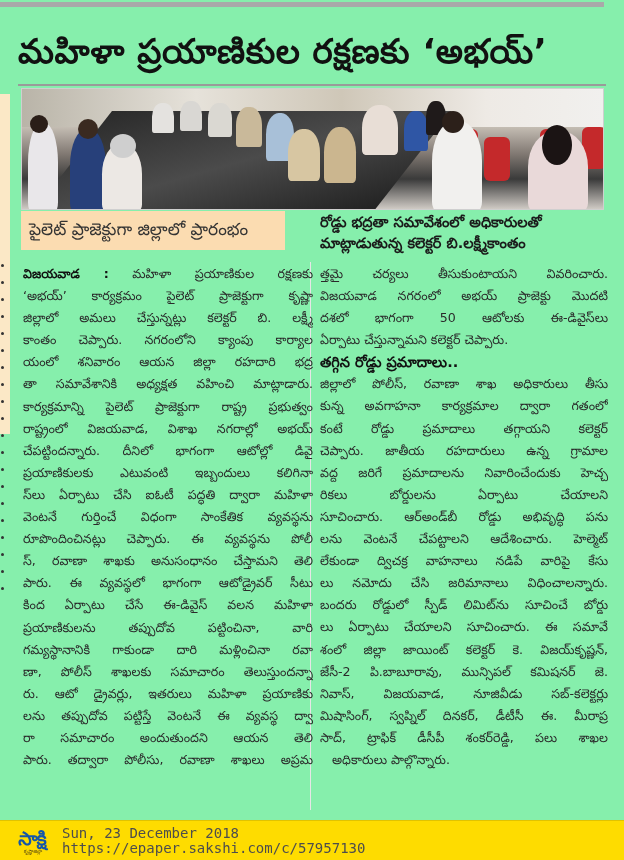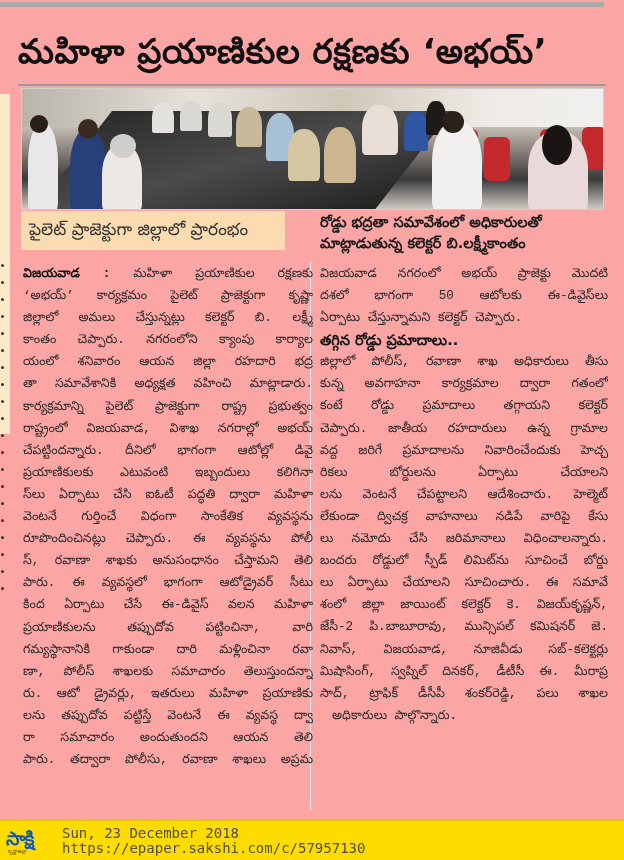--- a/index.html
+++ b/index.html
@@ -2,21 +2,21 @@
 <html><head>
   <meta charset="utf-8">
   <style>
     * { margin: 0; padding: 0; box-sizing: border-box; }
     html, body {
       width: 624px; height: 860px; overflow: hidden;
       background: #ffffff;
       font-family: "DejaVu Sans", sans-serif;
       color: #1e1e1e;
     }
-    .page { position: relative; width: 624px; height: 860px; background: #fca5a5; }
+    .page { position: relative; width: 624px; height: 860px; background: #86efac; }
 
     .top-rule {
       position: absolute; left: 0; top: 2px; width: 604px; height: 5px;
       background: #a9a9a9;
     }
     .headline {
       position: absolute; left: 18px; top: 30px; width: 590px;
       font-size: 34px; line-height: 42px; font-weight: bold;
       color: #111; letter-spacing: 0.5px; white-space: nowrap;
     }
@@ -66,40 +66,40 @@
     }
 
     
     .col {
       position: absolute; top: 263px; width: 290px;
       font-size: 12.6px; line-height: 22.1px; color: #2a2a2a;
       text-align: justify;
     }
     .col-left { left: 23px; }
     .col-right { left: 320px; width: 288px; }
-    .col .line { display:block; white-space: nowrap; overflow: hidden; text-align-last: justify; font-family: Liberation Mono, monospace; }
+    .col .line { display:block; white-space: nowrap; overflow: hidden; text-align-last: justify; }
     .dateline { font-weight: bold; color: #111; }
     .subhead {
       display:block; font-size: 14.5px; font-weight: bold; color: #111; line-height: 22px;
     }
 
     .col-divider {
       position: absolute; left: 310px; top: 262px; width: 1px; height: 548px; background: #e6e6e6;
     }
 
     
     .footer {
       position: absolute; left: 0; top: 820px; width: 624px; height: 40px;
       background: #fedc00;
       border-top: 1px solid #e0c300;
       display: flex; align-items: center;
     }
     .logo {
       width: 52px; height: 36px; margin-left: 6px; position: relative;
-      display:flex; flex-direction: column; align-items:flex-start; justify-content:center;
+      display:flex; flex-direction: column; align-items:center; justify-content:center;
     }
     .logo-mark {
       font-size: 19px; line-height: 20px; font-weight: bold; color: #1557a8; letter-spacing: -1px;
     }
     .logo-sub { font-size: 5px; line-height: 6px; color: #5a4a10; margin-left: 2px; }
     .footer-meta {
       margin-left: 4px;
       font-family: "DejaVu Sans Mono", monospace; font-size: 14px; line-height: 15px; color: #4d4d4d;
     }
   </style>
@@ -199,30 +199,32 @@
     <span class="line">ప్రయాణికులను తప్పుదోవ పట్టించినా, వారి</span>
     <span class="line">గమ్యస్థానానికి గాకుండా దారి మళ్లించినా రవా</span>
     <span class="line">ణా, పోలీస్ శాఖలకు సమాచారం తెలుస్తుందన్నా</span>
     <span class="line">రు. ఆటో డ్రైవర్లు, ఇతరులు మహిళా ప్రయాణికు</span>
     <span class="line">లను తప్పుదోవ పట్టిస్తే వెంటనే ఈ వ్యవస్థ ద్వా</span>
     <span class="line">రా సమాచారం అందుతుందని ఆయన తెలి</span>
     <span class="line">పారు. తద్వారా పోలీసు, రవాణా శాఖలు అప్రమ</span>
   </div>
 
   <div class="col col-right">
+    <span class="line">త్తమై చర్యలు తీసుకుంటాయని వివరించారు.</span>
     <span class="line">విజయవాడ నగరంలో అభయ్ ప్రాజెక్టు మొదటి</span>
     <span class="line">దశలో భాగంగా 50 ఆటోలకు ఈ-డివైస్‌లు</span>
     <span class="line" style="text-align-last:left;">ఏర్పాటు చేస్తున్నామని కలెక్టర్ చెప్పారు.</span>
     <span class="subhead">తగ్గిన రోడ్డు ప్రమాదాలు..</span>
     <span class="line">జిల్లాలో పోలీస్, రవాణా శాఖ అధికారులు తీసు</span>
     <span class="line">కున్న అవగాహనా కార్యక్రమాల ద్వారా గతంలో</span>
     <span class="line">కంటే రోడ్డు ప్రమాదాలు తగ్గాయని కలెక్టర్</span>
     <span class="line">చెప్పారు. జాతీయ రహదారులు ఉన్న గ్రామాల</span>
     <span class="line">వద్ద జరిగే ప్రమాదాలను నివారించేందుకు హెచ్చ</span>
     <span class="line">రికలు బోర్డులను ఏర్పాటు చేయాలని</span>
+    <span class="line">సూచించారు. ఆర్అండ్‌బీ రోడ్డు అభివృద్ధి పను</span>
     <span class="line">లను వెంటనే చేపట్టాలని ఆదేశించారు. హెల్మెట్</span>
     <span class="line">లేకుండా ద్విచక్ర వాహనాలు నడిపే వారిపై కేసు</span>
     <span class="line">లు నమోదు చేసి జరిమానాలు విధించాలన్నారు.</span>
     <span class="line">బందరు రోడ్డులో స్పీడ్ లిమిట్‌ను సూచించే బోర్డు</span>
     <span class="line">లు ఏర్పాటు చేయాలని సూచించారు. ఈ సమావే</span>
     <span class="line">శంలో జిల్లా జాయింట్ కలెక్టర్ కె. విజయ్‌కృష్ణన్,</span>
     <span class="line">జేసీ-2 పి.బాబూరావు, మున్సిపల్ కమిషనర్ జె.</span>
     <span class="line">నివాస్, విజయవాడ, నూజివీడు సబ్-కలెక్టర్లు</span>
     <span class="line">మిషాసింగ్, స్వప్నిల్ దినకర్, డీటీసీ ఈ. మీరాప్ర</span>
     <span class="line">సాద్, ట్రాఫిక్ డీసీపీ శంకర్‌రెడ్డి, పలు శాఖల</span>

